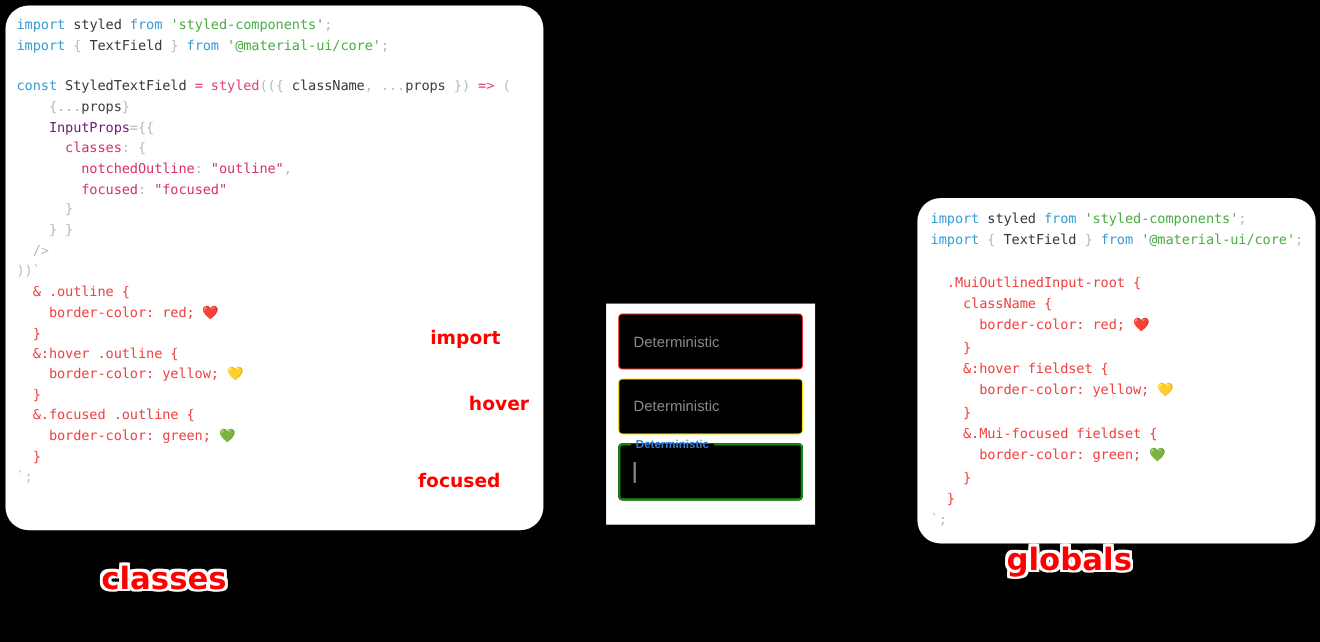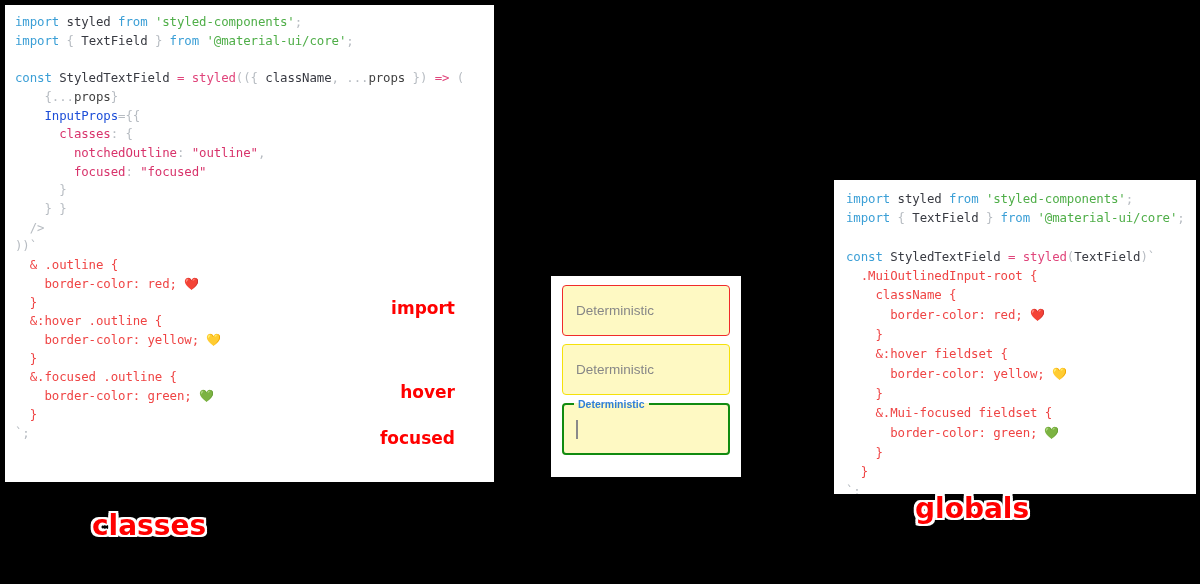--- a/index.html
+++ b/index.html
@@ -14,20 +14,21 @@
     overflow: hidden;
     font-family: "DejaVu Sans", sans-serif;
   }
 
   
   .code-panel {
     position: absolute;
     background: #ffffff;
     box-sizing: border-box;
     overflow: hidden;
+    border-radius: 21px;
   }
   #panel-classes {
     left: 5px;
     top: 5px;
     width: 489px;
     height: 477px;
     padding: 8px 10px;
   }
   #panel-globals {
     left: 834px;
@@ -51,21 +52,21 @@
   }
 
   
   .t-kw    { color: #3b9fd6; }        
   .t-plain { color: #383a42; }        
   .t-str   { color: #4fae48; }        
   .t-punct { color: #b7bcc2; }        
   .t-op    { color: #e0457b; }        
   .t-fn    { color: #e0457b; }        
   .t-tag   { color: #e0457b; }        
-  .t-prop  { color: #1d4ed8; }        
+  .t-prop  { color: #701a75; }        
   .t-key   { color: #d8336b; }        
   .t-css   { color: #ef4444; }        
   .t-var   { color: #404040; }        
   .emoji   { font-family: "DejaVu Sans", sans-serif; font-size: 12px; }
 
   
   #panel-demo {
     position: absolute;
     left: 551px;
     top: 276px;
@@ -76,21 +77,21 @@
     padding: 9px 11px;
   }
   .tf {
     position: relative;
     box-sizing: border-box;
     height: 51px;
     border-radius: 4px;
     display: flex;
     align-items: center;
     padding: 0 13px;
-    background: #fef9c3;
+    background: #000000;
   }
   .tf-value {
     font-family: "Liberation Sans", sans-serif;
     font-size: 13.5px;
     color: #878787;
   }
   #tf-default { border: 1.6px solid #f02b2b; margin-bottom: 8px; }
   #tf-hover   { border: 1.6px solid #f5e10a; margin-bottom: 8px; }
 
   
@@ -134,21 +135,21 @@
     font-size: 17px;
     color: #ff0000;
     text-shadow:
       -1.6px -1.6px 0 #fff,  1.6px -1.6px 0 #fff,
       -1.6px  1.6px 0 #fff,  1.6px  1.6px 0 #fff,
       -1.6px 0 0 #fff, 1.6px 0 0 #fff,
       0 -1.6px 0 #fff, 0 1.6px 0 #fff;
     white-space: nowrap;
   }
   #label-default { right: 745px; top: 298px; }
-  #label-hover   { right: 745px; top: 358px; margin-top: 24px; }
+  #label-hover   { right: 719px; top: 358px; }
   #label-focused { right: 745px; top: 428px; }
 
   
   .caption {
     position: absolute;
     font-family: "DejaVu Sans", sans-serif;
     font-weight: bold;
     font-size: 28px;
     color: #ff0000;
     text-shadow:
@@ -190,21 +191,20 @@
       <div class="code-line"><span class="t-css">  }</span></div>
       <div class="code-line"><span class="t-punct">`;</span></div>
     </div>
 </div>
 
 <div class="code-panel" id="panel-globals">
   <div>
       <div class="code-line"><span class="t-kw">import</span><span class="t-plain"> styled </span><span class="t-kw">from</span><span class="t-plain"> </span><span class="t-str">'styled-components'</span><span class="t-punct">;</span></div>
       <div class="code-line"><span class="t-kw">import</span><span class="t-punct"> { </span><span class="t-plain">TextField</span><span class="t-punct"> } </span><span class="t-kw">from</span><span class="t-plain"> </span><span class="t-str">'@material-ui/core'</span><span class="t-punct">;</span></div>
       <div class="code-line">&nbsp;</div>
-      <div class="code-line"><span class="t-kw">const</span><span class="t-plain"> StyledTextField </span><span class="t-op">=</span><span class="t-plain"> </span><span class="t-fn">styled</span><span class="t-punct">(</span><span class="t-plain">TextField</span><span class="t-punct">)`</span></div>
       <div class="code-line"><span class="t-css">  .MuiOutlinedInput-root {</span></div>
       <div class="code-line"><span class="t-css">    className {</span></div>
       <div class="code-line"><span class="t-css">      border-color: red; </span><span class="emoji">❤️</span></div>
       <div class="code-line"><span class="t-css">    }</span></div>
       <div class="code-line"><span class="t-css">    &amp;:hover fieldset {</span></div>
       <div class="code-line"><span class="t-css">      border-color: yellow; </span><span class="emoji">💛</span></div>
       <div class="code-line"><span class="t-css">    }</span></div>
       <div class="code-line"><span class="t-css">    &amp;.Mui-focused fieldset {</span></div>
       <div class="code-line"><span class="t-css">      border-color: green; </span><span class="emoji">💚</span></div>
       <div class="code-line"><span class="t-css">    }</span></div>

